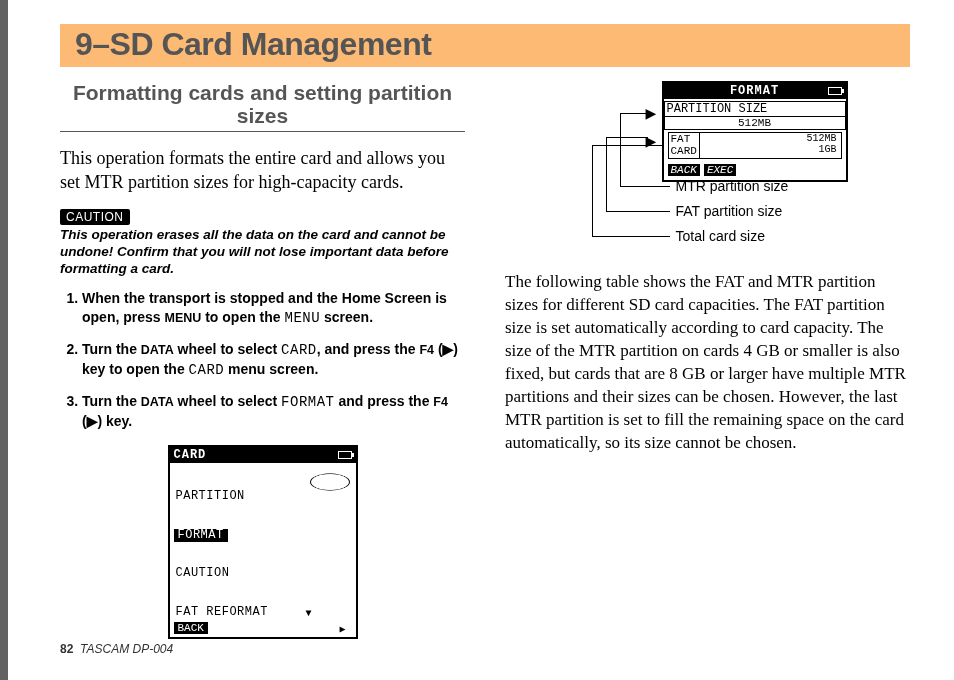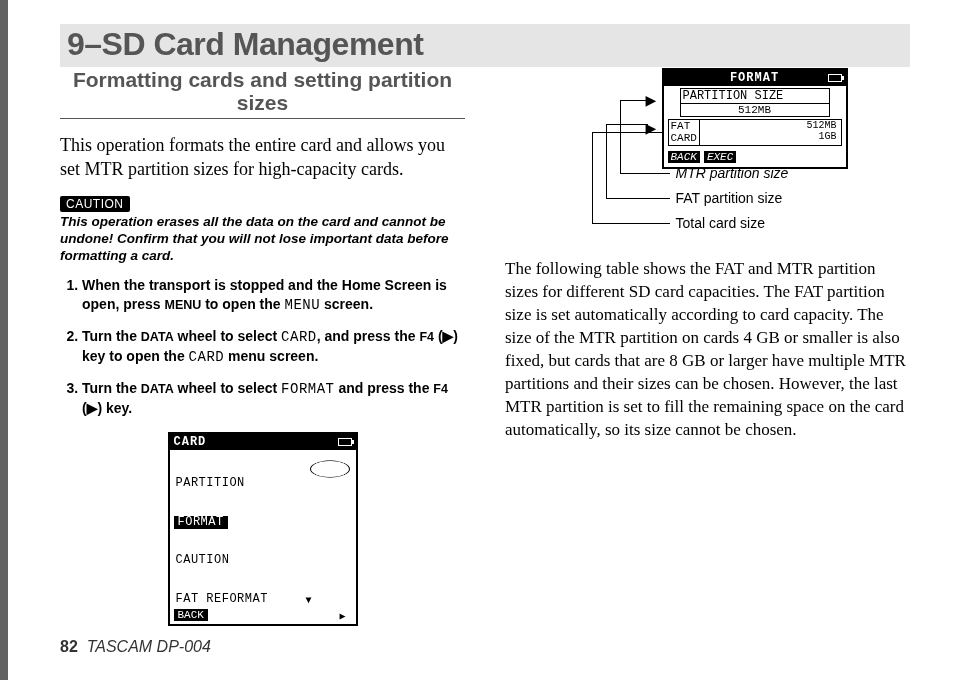--- a/index.html
+++ b/index.html
@@ -12,23 +12,23 @@
     padding: 24px 44px 20px 60px;
     color: #000;
   }
   .left-edge {
     position: absolute;
     left: 0; top: 0; bottom: 0;
     width: 8px;
     background: #626262;
   }
   .header-bar {
-    background: #e5e5e5;
-    padding: 2px 0 4px 3px;
-    margin-bottom: 1px;
+    background: #fdba74;
+    padding: 2px 0 4px 11px;
+    margin-bottom: 14px;
   }
   .header-title {
     font-family: Arial, Helvetica, sans-serif;
     font-weight: 900;
     font-size: 32px;
     color: #555;
     padding-left: 4px;
     letter-spacing: -0.5px;
   }
   .columns {
@@ -166,21 +166,21 @@
     font-family: 'Courier New', monospace;
     font-size: 12px;
   }
   .lcd2 .tbar {
     background:#000; color:#fff; padding:1px 4px;
     display:flex; justify-content:center; position:relative;
     letter-spacing:1px; font-weight:bold;
   }
   .lcd2 .tbar .batt { position:absolute; right:4px; top:2px; }
   .lcd2 .sec {
-    margin: 2px 16px;
+    margin: 2px 0;
   }
   .boxed {
     border:1px solid #000; padding: 0 2px; display:block;
     line-height:1.2;
   }
   .sec1 .boxed { text-align:left; }
   .sec1 .val { text-align:center; font-size:11px; border:1px solid #000; border-top:none; padding:0 2px;}
   .sec2 {
     display:flex; gap:0; margin:2px 4px;
   }
@@ -207,21 +207,21 @@
   }
   .para {
     font-size: 17px;
     line-height: 1.35;
   }
   .footer {
     position: absolute;
     bottom: 24px;
     left: 60px;
     font-family: Arial, Helvetica, sans-serif;
-    font-size: 16px;
+    font-size: 12px;
     font-style: italic;
     color: #333;
   }
   .footer .pn { font-weight:700; font-style:normal;}
 </style>
 </head>
 <body>
 
 <div class="left-edge"></div>
 
@@ -310,21 +310,21 @@
         <div class="line" style="left:52px; top:105px; width:50px; height:1px;"></div>
 
         <div class="line" style="left:38px; top:56px; width:42px; height:1px;"></div>
         <div class="line" style="left:38px; top:56px; width:1px; height:74px;"></div>
         <div class="line" style="left:38px; top:130px; width:64px; height:1px;"></div>
 
         <div class="line" style="left:24px; top:64px; width:72px; height:1px;"></div>
         <div class="line" style="left:24px; top:64px; width:1px; height:91px;"></div>
         <div class="line" style="left:24px; top:155px; width:78px; height:1px;"></div>
 
-        <div class="label" style="left:108px; top:97px;font-style:italic;">MTR partition size</div>
+        <div class="label" style="left:108px; top:97px;">MTR partition size</div>
         <div class="label" style="left:108px; top:122px;">FAT partition size</div>
         <div class="label" style="left:108px; top:147px;">Total card size</div>
       </div>
     </div>
 
     <p class="para">The following table shows the FAT and MTR partition sizes for different SD card capacities. The FAT partition size is set automatically according to card capacity. The size of the MTR partition on cards 4 GB or smaller is also fixed, but cards that are 8 GB or larger have multiple MTR partitions and their sizes can be chosen. However, the last MTR partition is set to fill the remaining space on the card automatically, so its size cannot be chosen.</p>
   </div>
 </div>
 
 <div class="footer">

